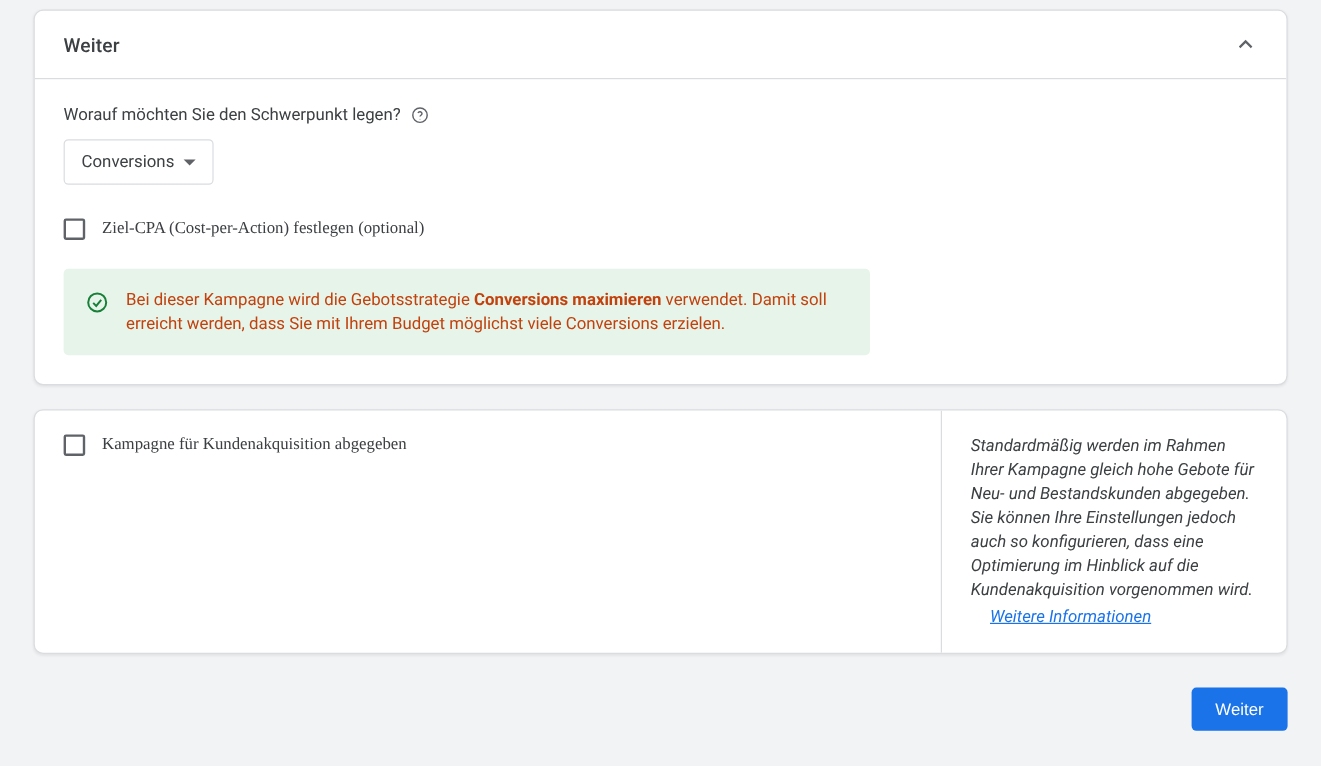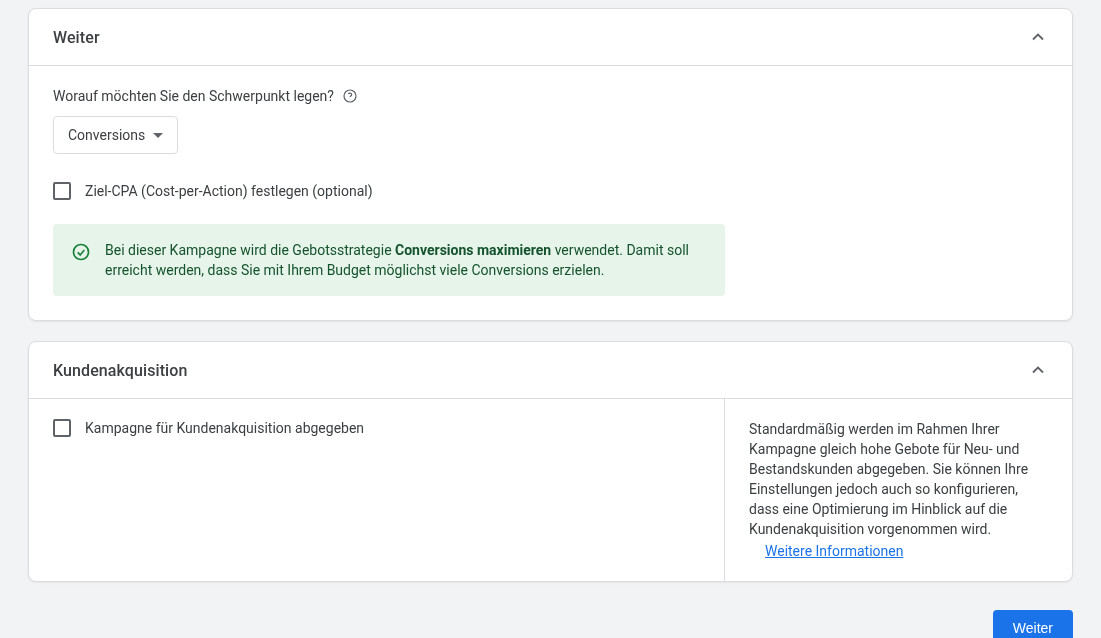--- a/index.html
+++ b/index.html
@@ -73,20 +73,21 @@
       width: 0; height: 0;
       border-left: 5px solid transparent;
       border-right: 5px solid transparent;
       border-top: 5px solid #5f6368;
     }
     .checkbox-row {
       display: flex;
       align-items: center;
       gap: 14px;
       margin-top: 28px;
+      font-family: Liberation Serif, serif;
     }
     .checkbox-row.no-top { margin-top: 0; }
     .cb {
       width: 18px;
       height: 18px;
       border: 2px solid #5f6368;
       border-radius: 2px;
       cursor: pointer;
       background: #fff;
       flex-shrink: 0;
@@ -100,42 +101,43 @@
       margin-top: 24px;
       max-width: 672px;
     }
     .info-box .icon {
       width: 20px; height: 20px;
       color: #188038;
       flex-shrink: 0;
       margin-top: 2px;
     }
     .info-text {
-      color: #14532d;
+      color: #c2410c;
       line-height: 20px;
       font-size: 14px;
     }
     .info-text strong { font-weight: 700; }
     
     .two-col {
       display: flex;
       gap: 0;
     }
     .col-left {
       flex: 1 1 auto;
       padding: 20px 24px 28px 24px;
     }
     .col-right {
-      width: 348px;
+      width: 288px;
       flex-shrink: 0;
       border-left: 1px solid #dadce0;
       padding: 20px 24px 20px 24px;
       font-size: 14px;
       color: #3c4043;
       line-height: 20px;
+      font-style: italic;
     }
     .link {
       color: #1a73e8;
       text-decoration: underline;
       cursor: pointer;
       display: inline-block;
       margin-top: 2px;
       margin-left: 16px;
     }
     .footer-row {
@@ -195,26 +197,20 @@
         </svg>
         <div class="info-text">
           <span>Bei dieser Kampagne wird die Gebotsstrategie </span><strong>Conversions maximieren</strong><span> verwendet. Damit soll erreicht werden, dass Sie mit Ihrem Budget möglichst viele Conversions erzielen.</span>
         </div>
       </div>
 
     </div>
   </div>
 
   <div class="card">
-    <div class="card-header">
-      <div class="card-title">Kundenakquisition</div>
-      <svg class="chevron" viewBox="0 0 24 24" fill="none" stroke="currentColor" stroke-width="2.2">
-        <polyline points="6 15 12 9 18 15"></polyline>
-      </svg>
-    </div>
     <div class="two-col">
       <div class="col-left">
         <div class="checkbox-row no-top">
           <div class="cb"></div>
           <span class="checkbox-label">Kampagne für Kundenakquisition abgegeben</span>
         </div>
       </div>
       <div class="col-right">
         <div>Standardmäßig werden im Rahmen Ihrer Kampagne gleich hohe Gebote für Neu- und Bestandskunden abgegeben. Sie können Ihre Einstellungen jedoch auch so konfigurieren, dass eine Optimierung im Hinblick auf die Kundenakquisition vorgenommen wird.</div>
         <a class="link">Weitere Informationen</a>

